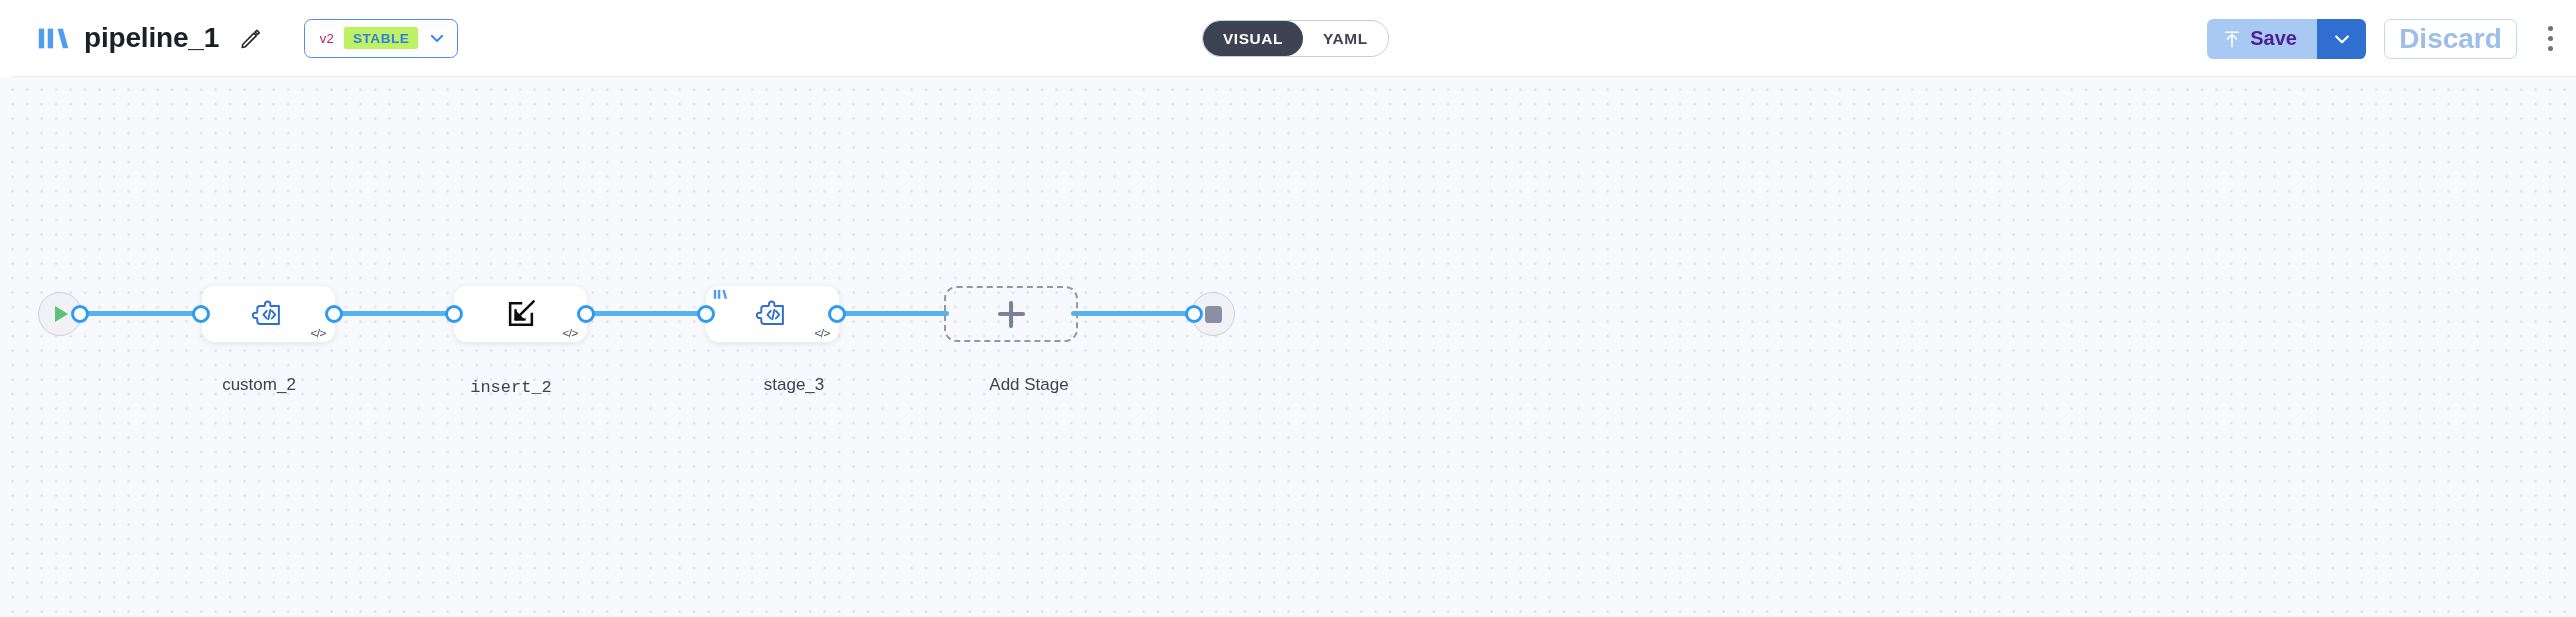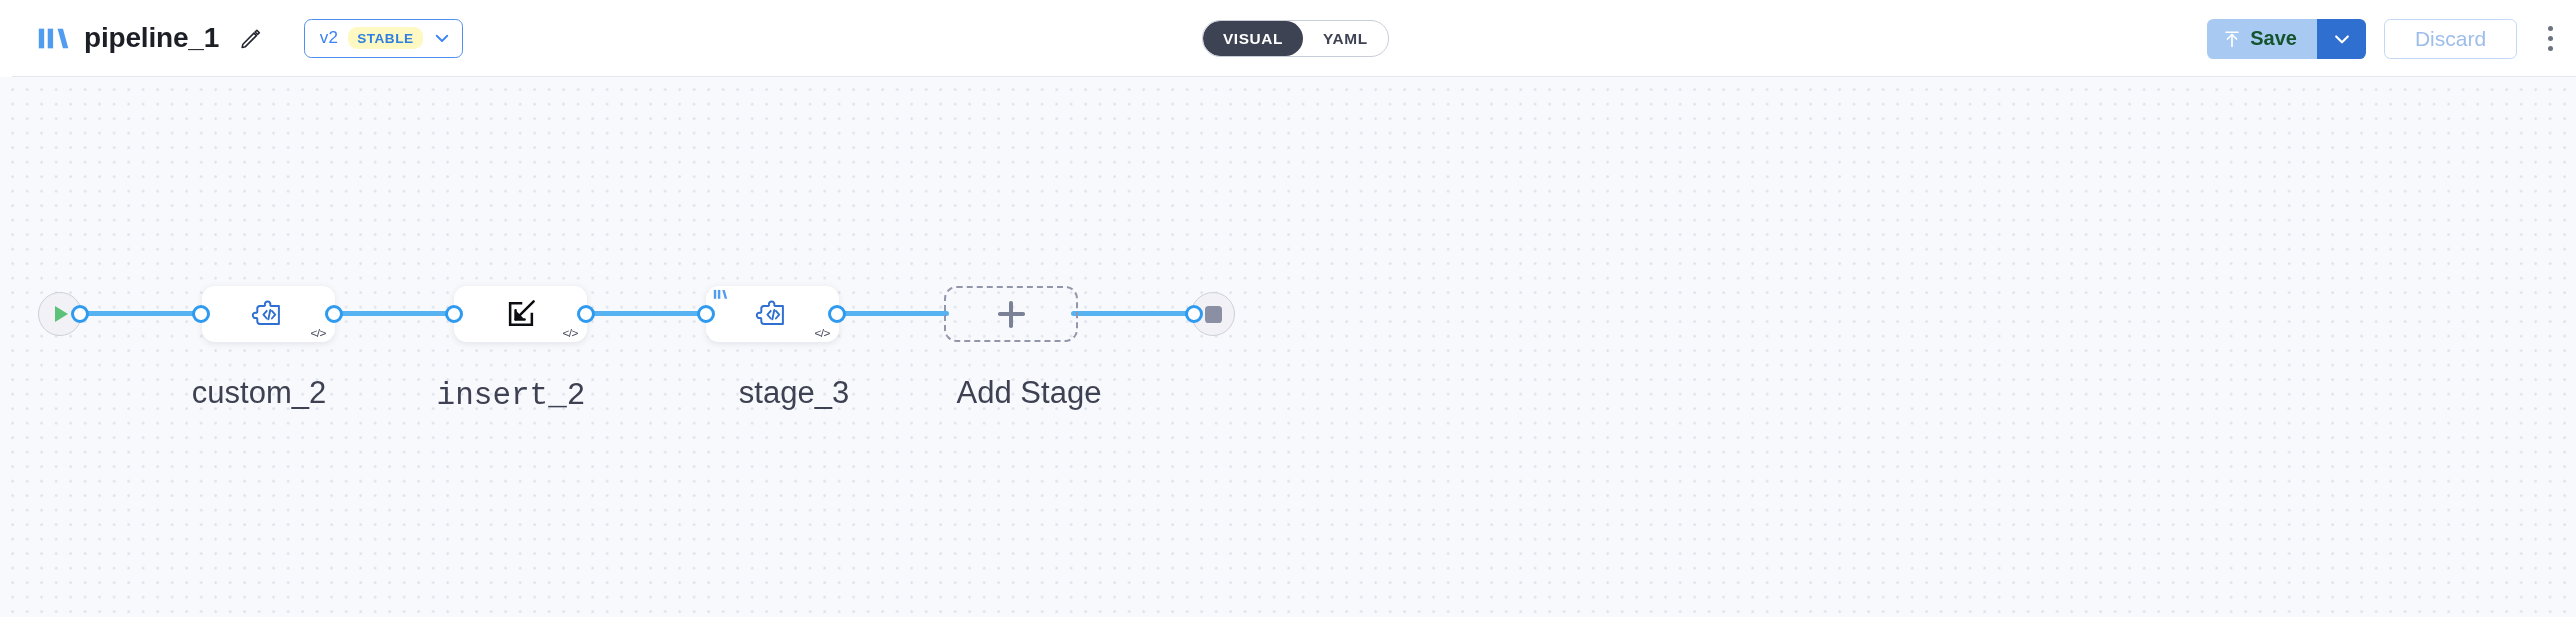--- a/index.html
+++ b/index.html
@@ -62,32 +62,32 @@
     border-radius: 7.3px;
     display: flex;
     align-items: center;
     padding: 0 11px 0 14.5px;
     gap: 10px;
     cursor: pointer;
     background: #fff;
     flex: none;
   }
   .version-num {
-    font-size: 17px;
-    color: #3b82f6;
+    font-size: 13px;
+    color: #be185d;
     font-weight: normal;
     letter-spacing: 0.2px;
   }
   .version-badge {
-    background: #fef9c3;
+    background: #bef264;
     color: #2f7fe0;
     font-size: 13.6px;
     font-weight: bold;
     letter-spacing: 0.5px;
-    border-radius: 9px;
+    border-radius: 2px;
     padding: 3.6px 9px 2.7px 9px;
   }
   .chev-blue { width: 18px; height: 18px; display: block; }
 
   
   .view-toggle {
     position: absolute;
     left: 1190px;
     top: 20px;
     height: 37px;
@@ -123,21 +123,21 @@
   }
   .save-group {
     display: flex;
     align-items: stretch;
     height: 40px;
     border-radius: 6.4px;
     overflow: hidden;
   }
   .save-btn {
     background: #a8caf2;
-    color: #14532d;
+    color: #4c1d95;
     font-size: 20px;
     font-weight: bold;
     display: flex;
     align-items: center;
     gap: 9px;
     padding: 0 20px 0 16.3px;
     cursor: pointer;
     border: none;
   }
   .save-caret {
@@ -146,22 +146,22 @@
     display: flex; align-items: center; justify-content: center;
     cursor: pointer;
   }
   .discard-btn {
     height: 40px;
     min-width: 133px;
     border: 0.9px solid #c3d8f5;
     border-radius: 6.4px;
     background: #ffffff;
     color: #9dbdea;
-    font-size: 21px;
-    font-weight: normal;
+    font-size: 28px;
+    font-weight: bold;
     display: flex; align-items: center; justify-content: center;
     cursor: pointer;
   }
   .kebab {
     width: 31px; height: 40px;
     display: flex; flex-direction: column;
     align-items: center; justify-content: center;
     gap: 4.5px;
     cursor: pointer;
   }
@@ -243,21 +243,21 @@
   }
   .stage .mini-logo {
     position: absolute;
     left: 7.3px; top: 1.8px;
     width: 15.4px; height: 12.7px;
   }
   .stage-icon { display: block; }
 
   .stage-label {
     position: absolute;
-    font-size: 31px;
+    font-size: 17px;
     color: #3d4152;
     text-align: center;
     white-space: nowrap;
     transform: translateX(-50%);
   }
 
   
   .add-stage {
     position: absolute;
     height: 56px;

